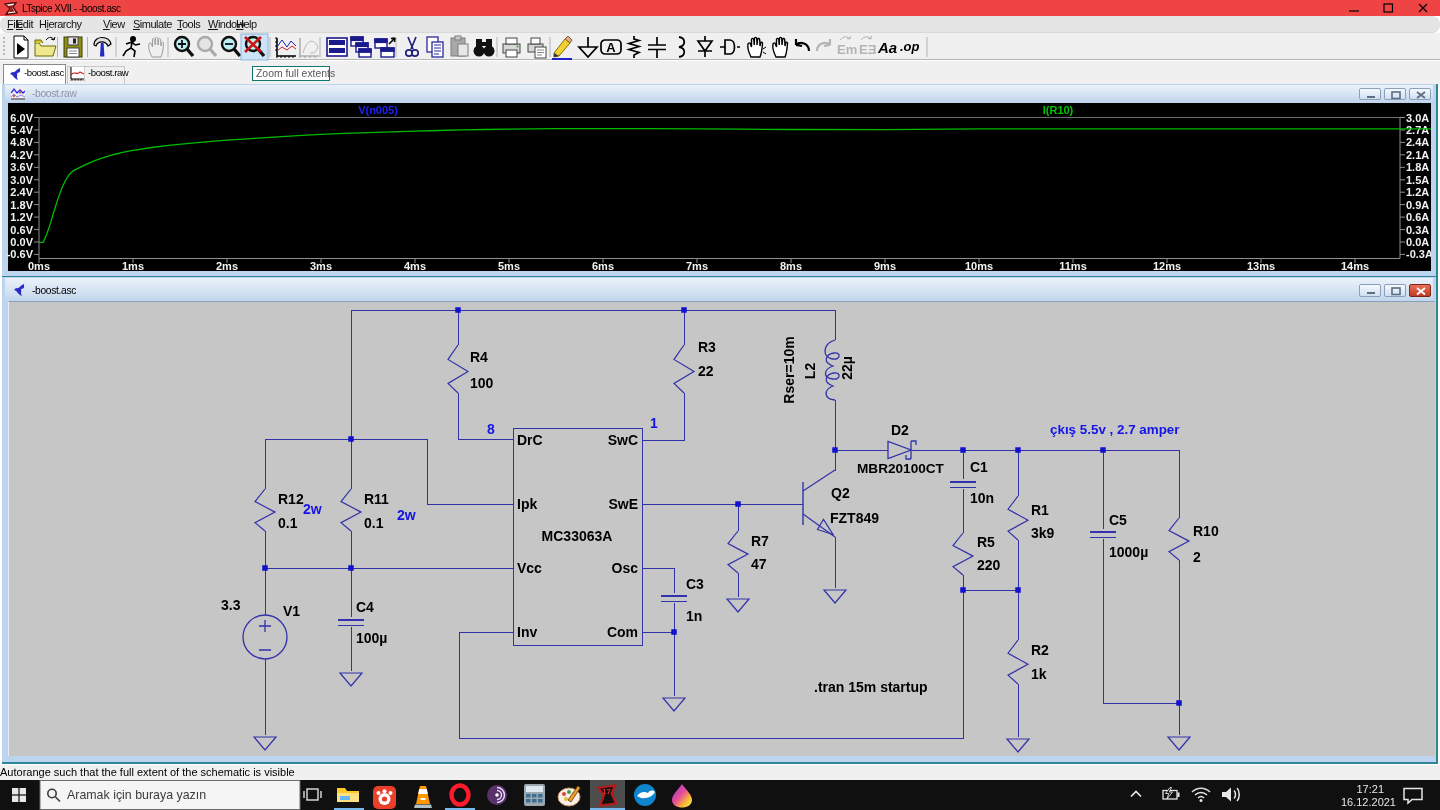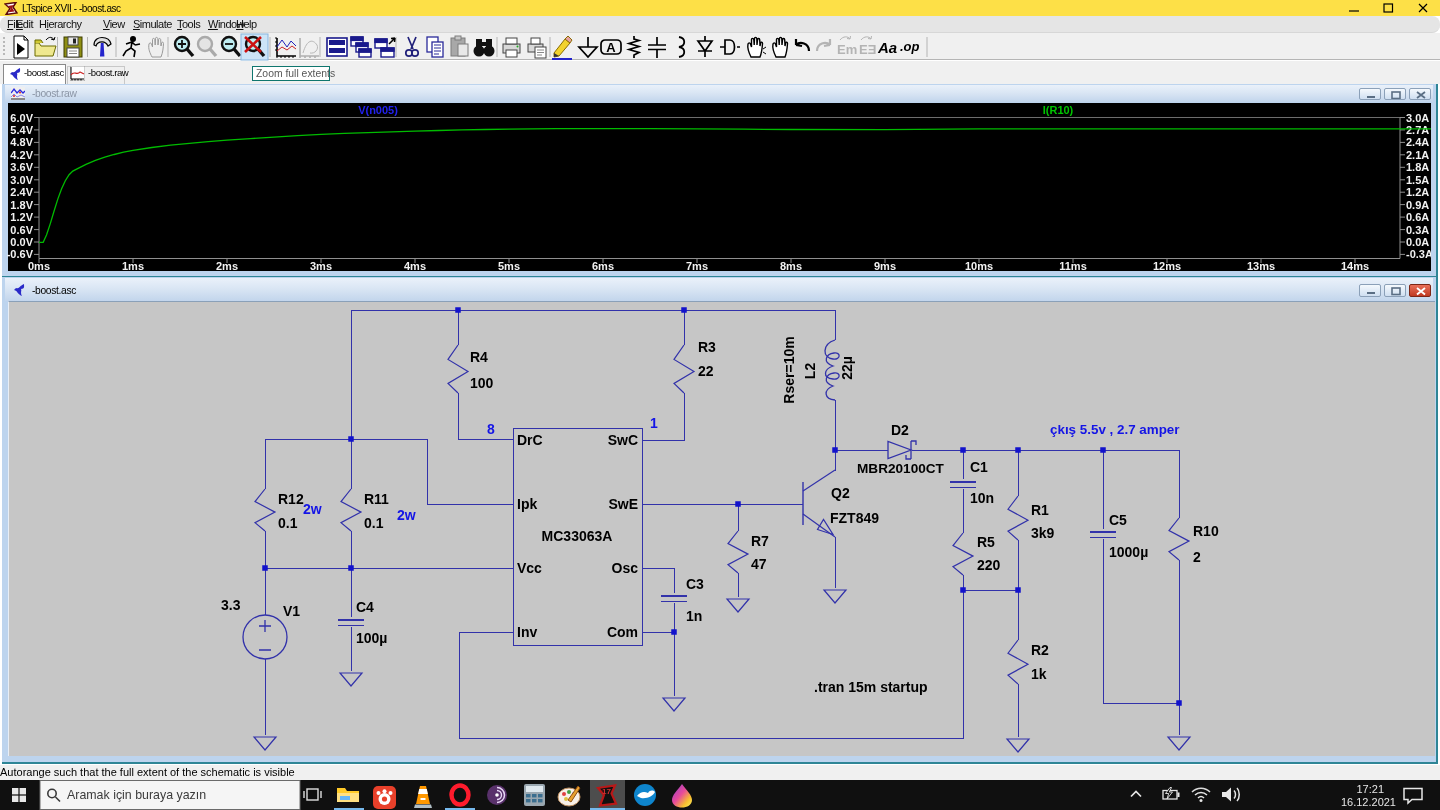--- a/index.html
+++ b/index.html
@@ -1,17 +1,17 @@
 <!DOCTYPE html>
 <html><head><meta charset="utf-8"><style>
 * { margin:0; padding:0; box-sizing:border-box; }
 html,body { width:1440px; height:810px; overflow:hidden; font-family:"Liberation Sans",sans-serif; background:#fff; }
 #root { position:relative; width:1440px; height:810px; }
 .abs { position:absolute; }
-#titlebar { left:0; top:0; width:1440px; height:16px; background:#fde047; }
+#titlebar { left:0; top:0; width:1440px; height:16px; background:#ef4444; }
 #titletext { left:22px; top:2.5px; font-size:10px; letter-spacing:-0.45px; color:#000; }
 #menubar { left:0; top:16px; width:1440px; height:17px; background:#e5e5e5; border-bottom:1px solid #d7d7d7;border-radius:8px; }
 .mi { position:absolute; top:2px; font-size:11px; color:#111; letter-spacing:-0.5px; }
 .mi u { text-decoration:underline; }
 #toolbar { left:0; top:33px; width:1440px; height:27px; background:#f0f0f0; border-bottom:1px solid #b5b5b5; }
 #tabbar { left:0; top:61px; width:1440px; height:23px; background:#f0f0f0; }
 .tab1 { position:absolute; left:3px; top:3px; width:63px; height:21px; background:#fff; border:1px solid #898989; border-bottom:none; }
 .tab2 { position:absolute; left:67px; top:5px; width:58px; height:19px; border:1px solid #c8c8c8; border-bottom:none; background:#f0f0f0;}
 .tabtxt { position:absolute; font-size:9.6px; color:#000; top:5.5px; letter-spacing:-0.45px; }
 #tooltip { left:252px; top:66px; width:78px; height:15px; background:#fff; border:1px solid #0f766e; font-size:10.4px; color:#575757; padding-left:3px; z-index:60; line-height:14px; white-space:nowrap; }

